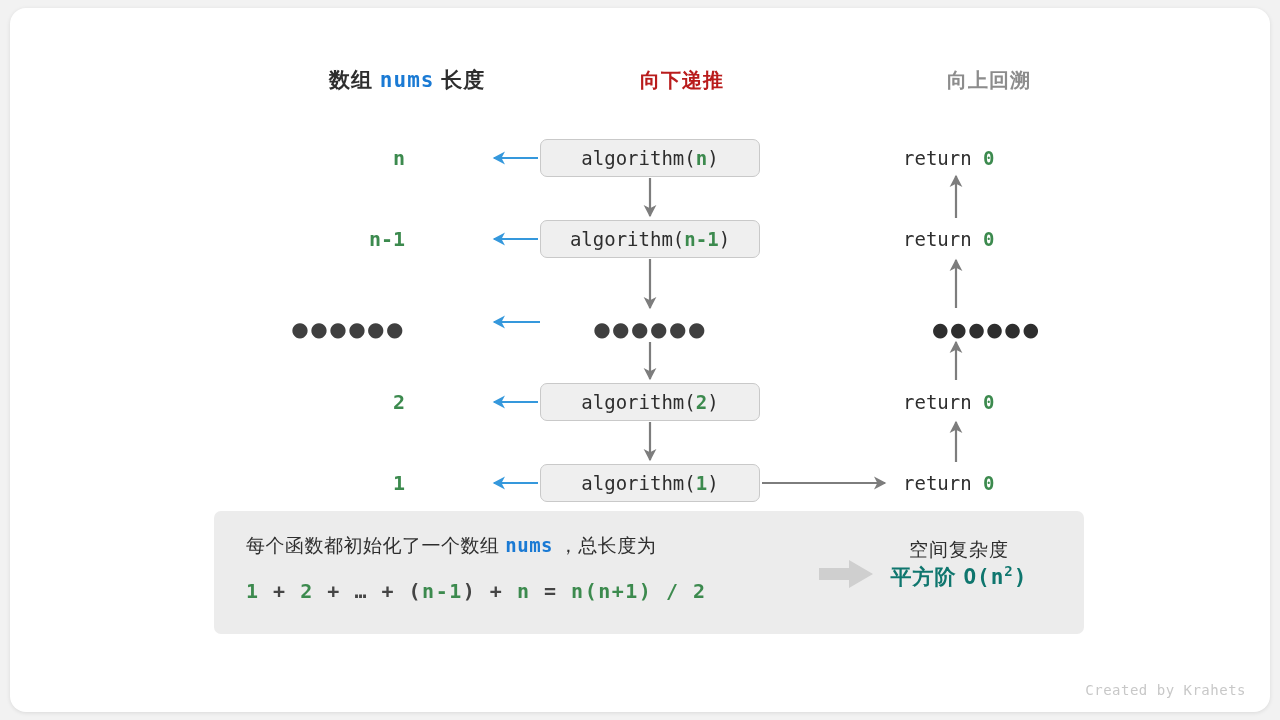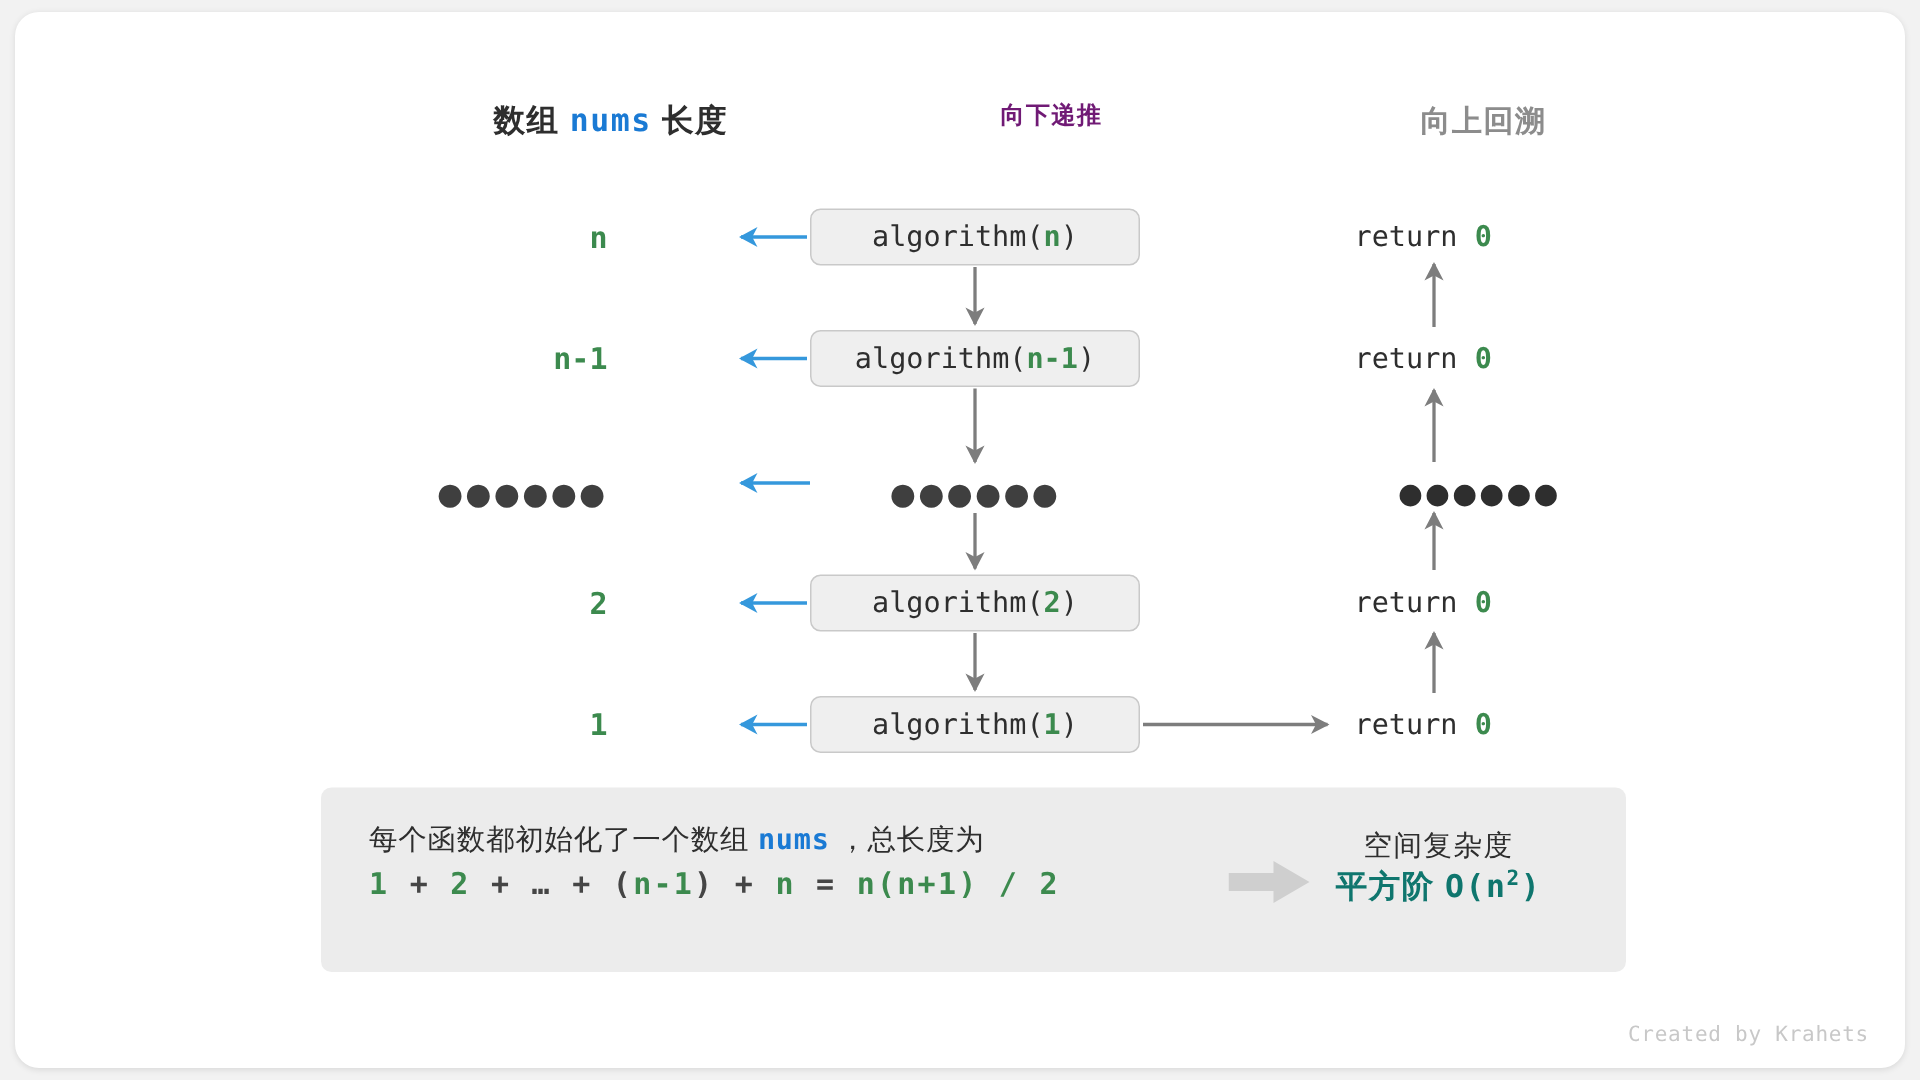--- a/index.html
+++ b/index.html
@@ -39,23 +39,23 @@
     font-size: 21px;
     color: #2e2e2e;
     letter-spacing: 1px;
   }
   .hdr-left .nums {
     color: #1a7ad4;
     font-family: "DejaVu Sans Mono", "Liberation Mono", monospace;
     font-weight: bold;
   }
   .hdr-mid {
-    left: 616px; top: 59px;
-    font-size: 16px;
-    color: #701a75;
+    left: 589px; top: 59px;
+    font-size: 20px;
+    color: #b91c1c;
     letter-spacing: 1px;
   }
   .hdr-right {
     left: 896px; top: 59px;
     font-size: 20px;
     color: #8c8c8c;
     letter-spacing: 1px;
   }
 
   
@@ -132,21 +132,21 @@
     font-weight: bold;
     color: #8c8c8c;
     line-height: 1.75;
     letter-spacing: 0.5px;
   }
 
   
   .summary {
     position: absolute;
     left: 204px;
-    top: 517px;
+    top: 503px;
     width: 870px;
     height: 123px;
     background: #ececec;
     border-radius: 7px;
   }
   .sum-left {
     position: absolute;
     left: 32px;
     top: 22px;
     width: 560px;
@@ -156,21 +156,21 @@
     color: #2e2e2e;
     letter-spacing: 0.5px;
     white-space: nowrap;
   }
   .sum-line1 .nums {
     color: #1a7ad4;
     font-weight: bold;
     font-family: "DejaVu Sans Mono", "Liberation Mono", monospace;
   }
   .sum-line2 {
-    margin-top: 4px;
+    margin-top: 20px;
     font-size: 20px;
     font-weight: bold;
     color: #3c8a4e;
     font-family: "DejaVu Sans Mono", "Liberation Mono", monospace;
     letter-spacing: 1.5px;
     white-space: nowrap;
   }
   .sum-line2 .op { color: #454545; }
   .sum-right {
     position: absolute;

